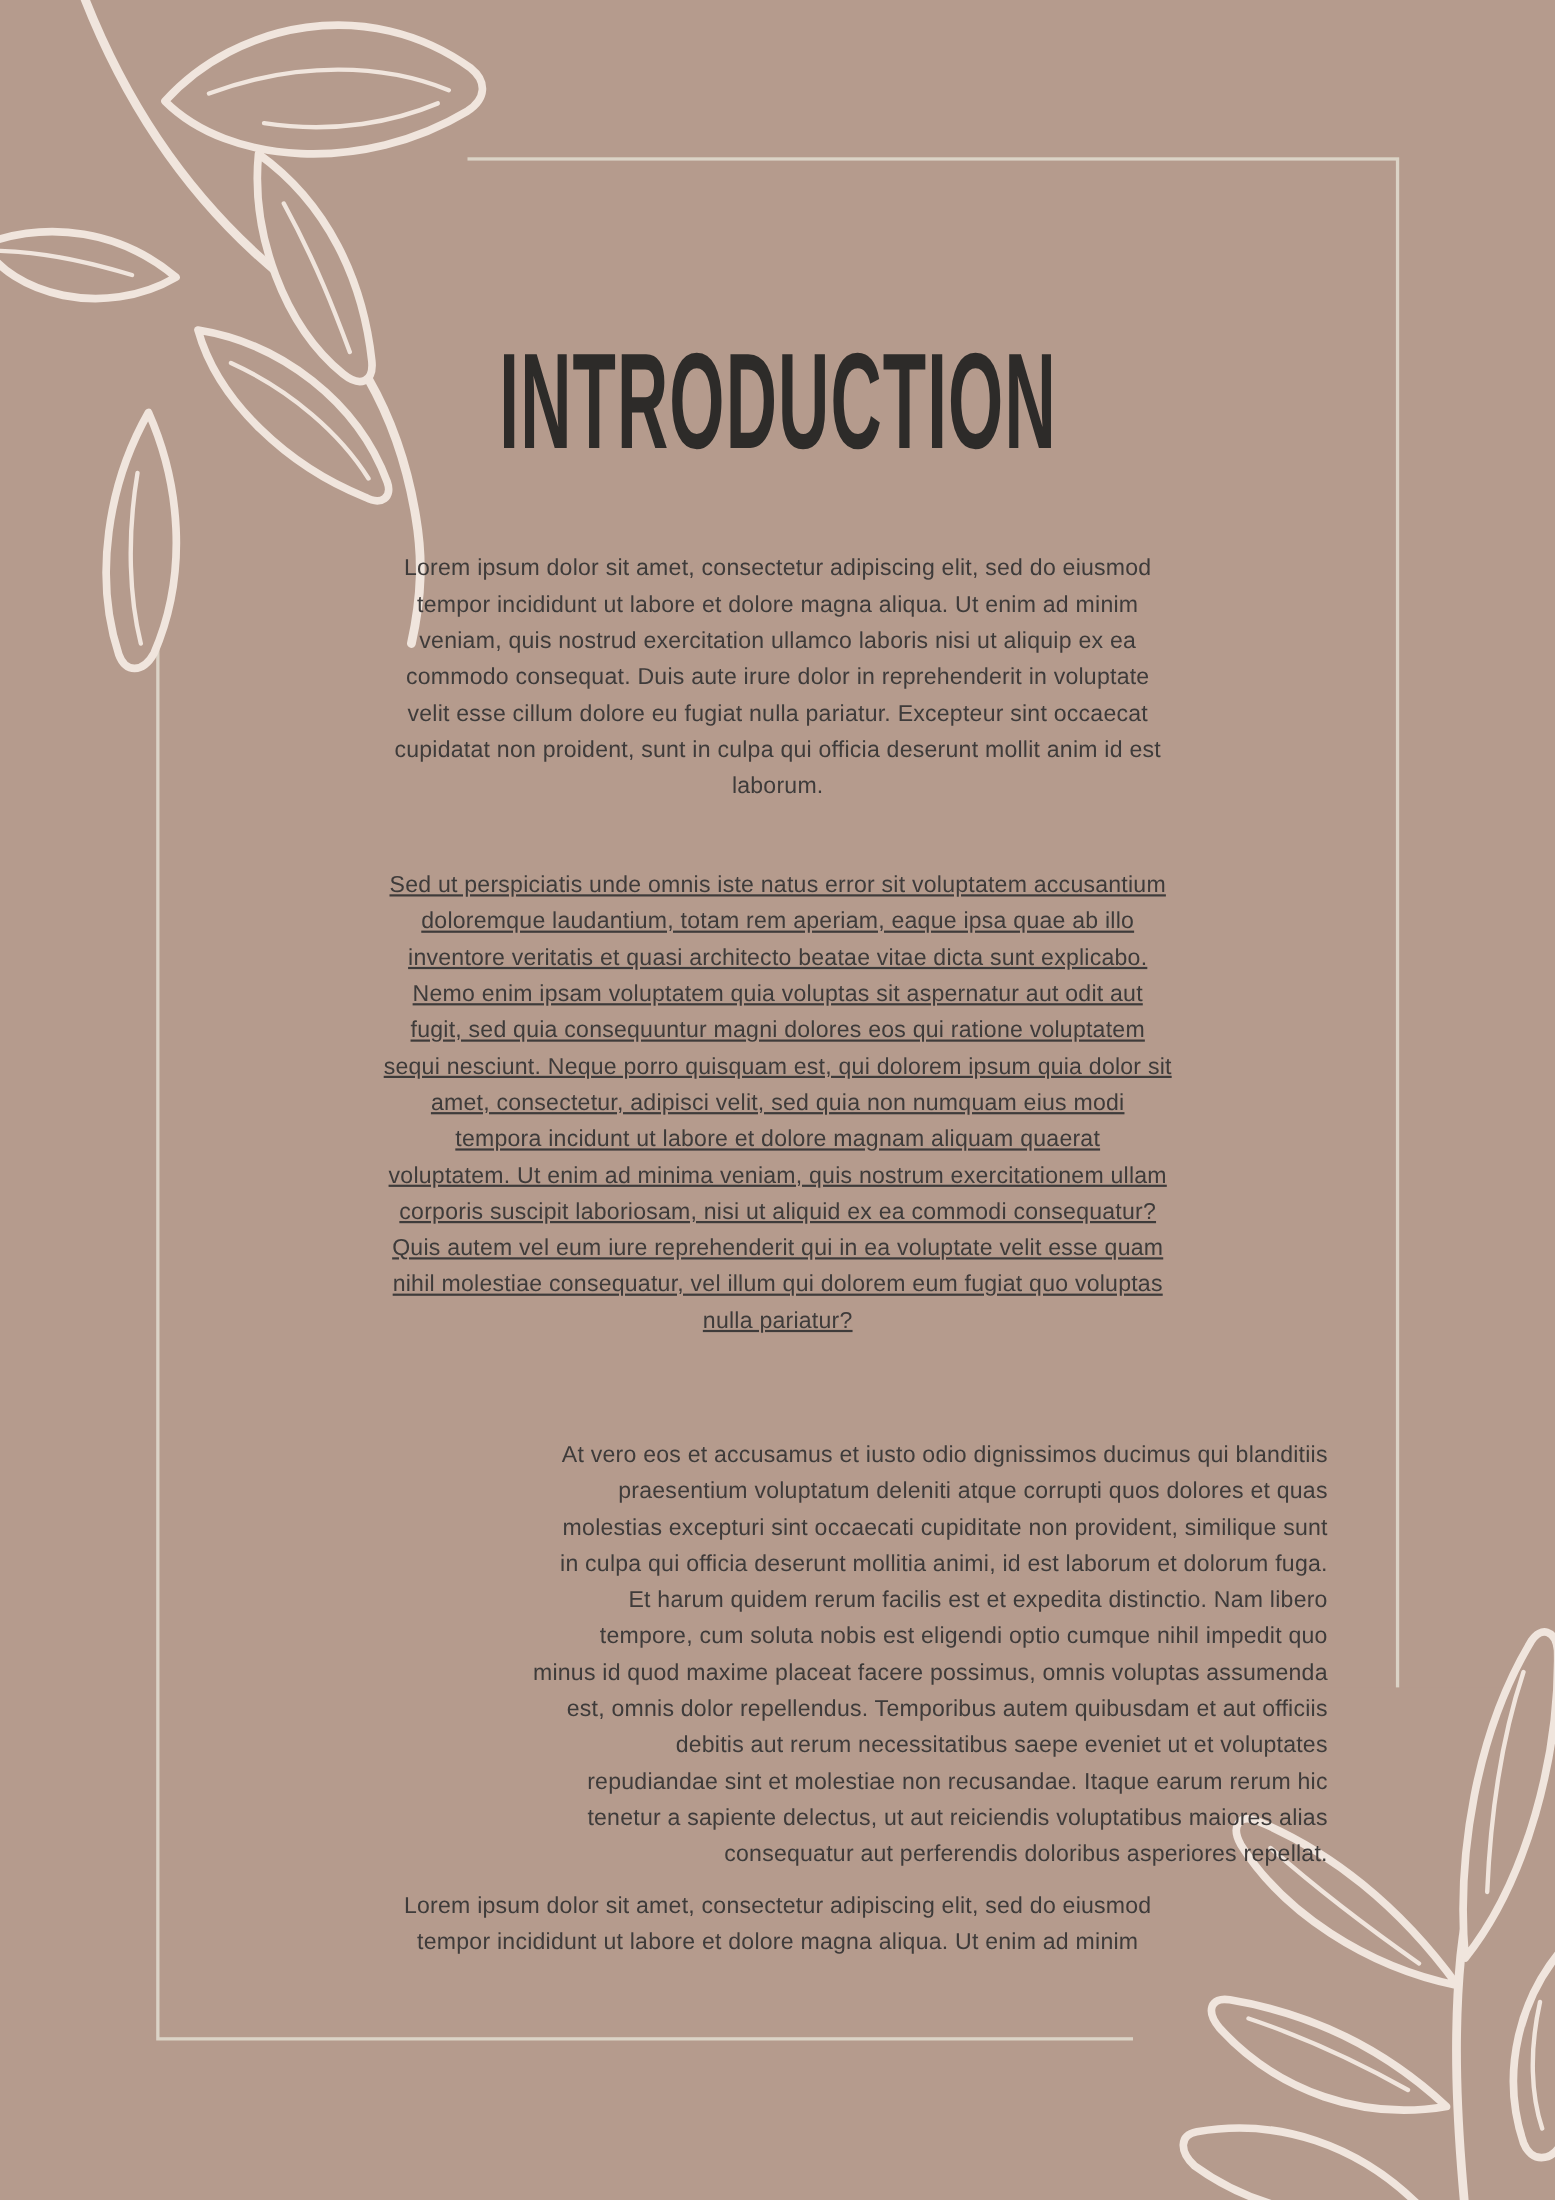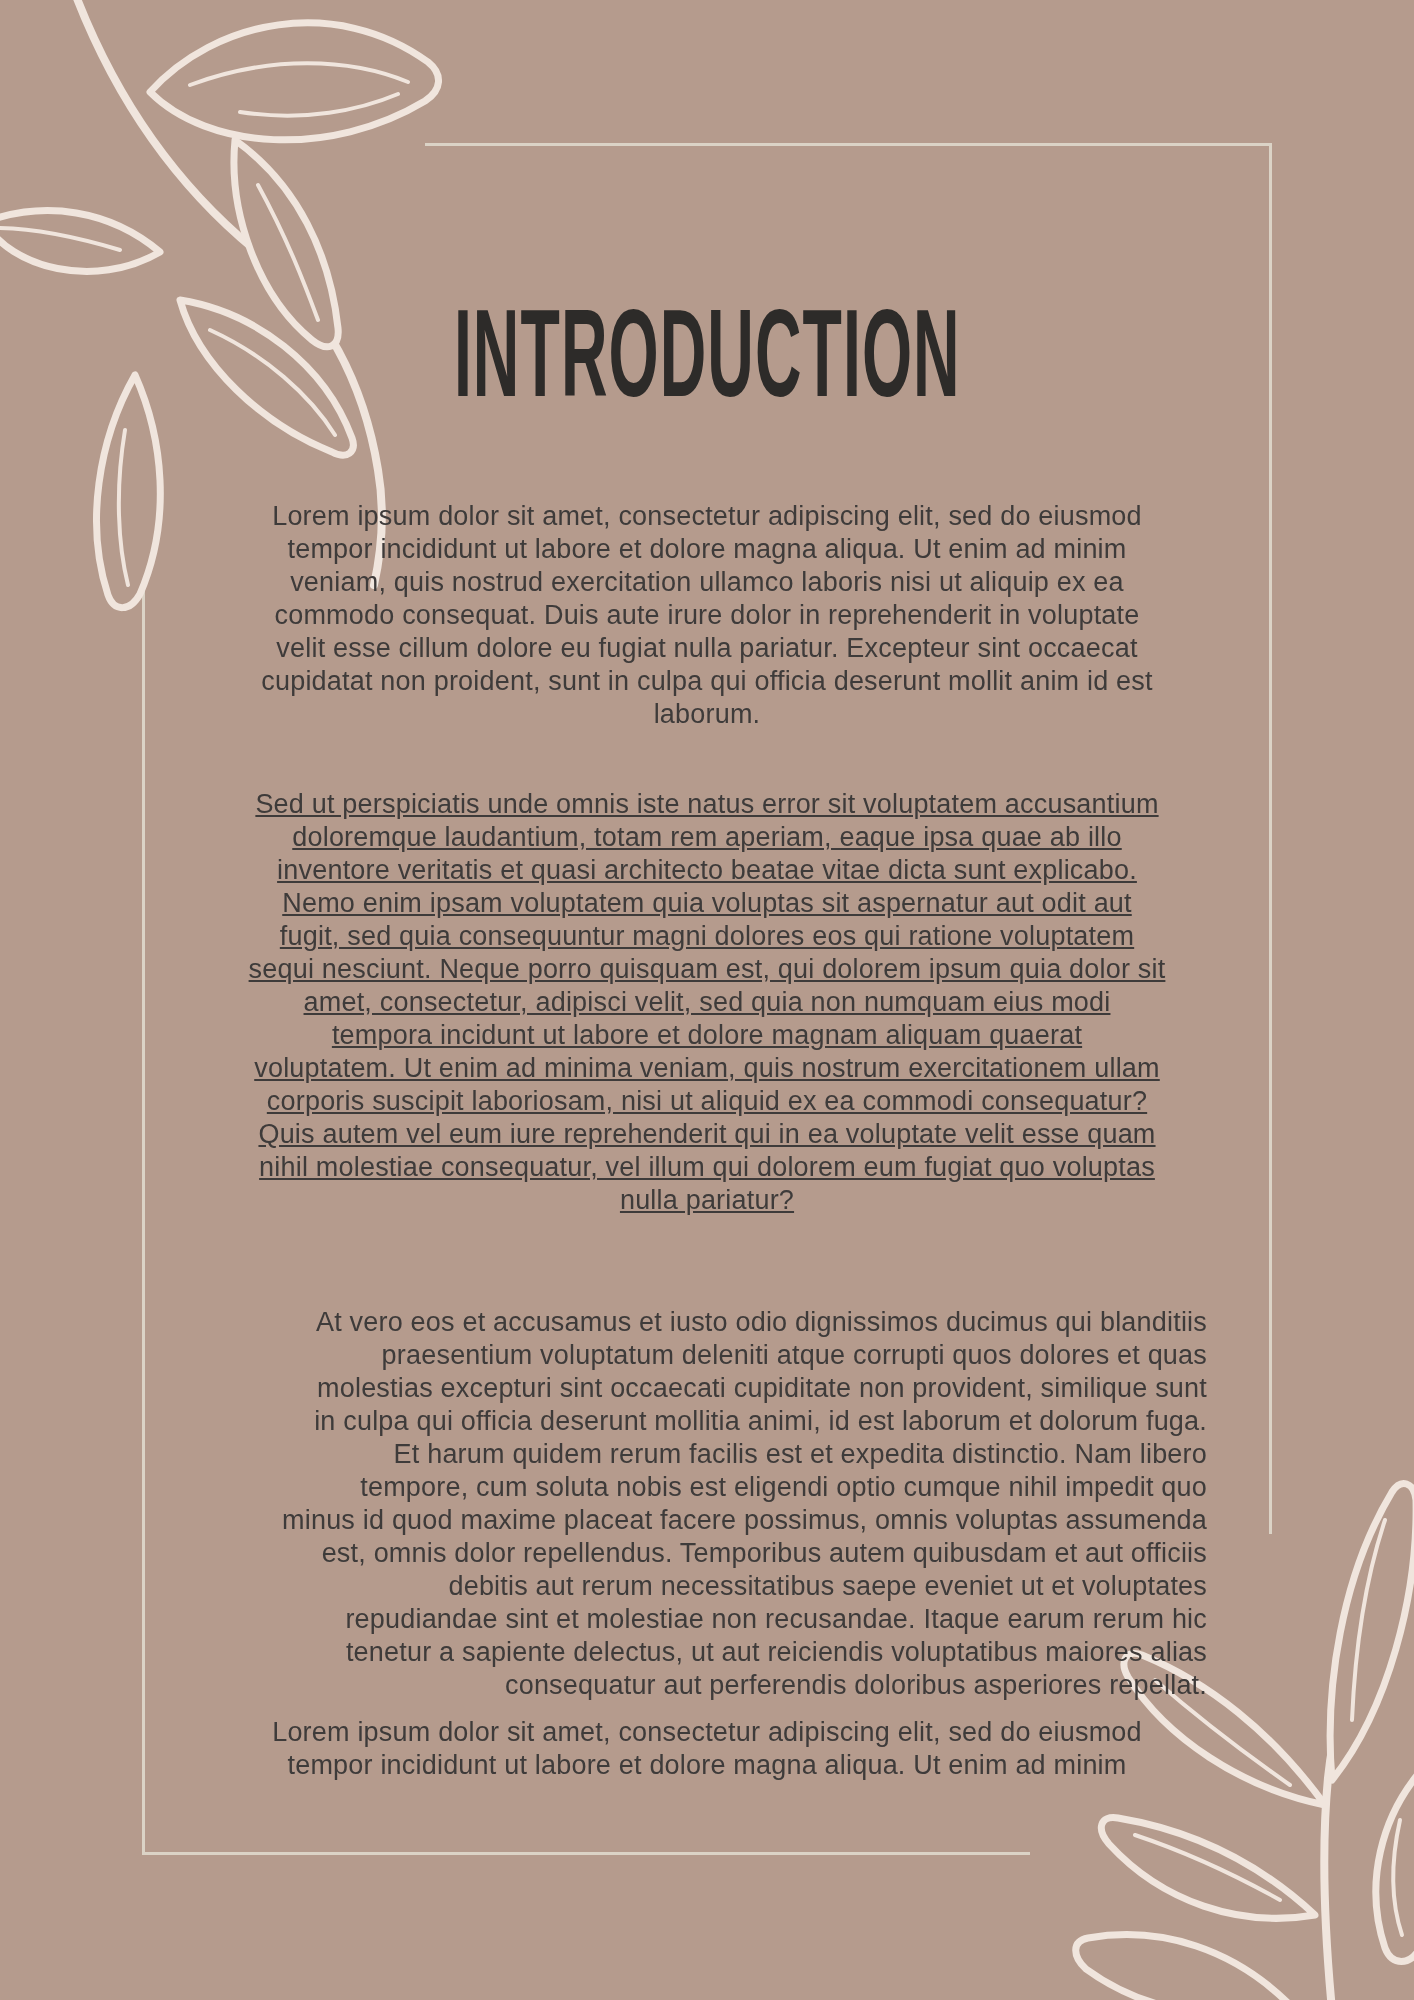--- a/index.html
+++ b/index.html
@@ -29,31 +29,31 @@
   .deco{position:absolute;z-index:2;}
   .deco.tl{left:0;top:0;}
   .deco.br{left:980px;top:1380px;}
   .deco .bgfill{fill:var(--bg);stroke:none;}
   .deco .leaf{fill:var(--bg);stroke:var(--cream);stroke-width:7;stroke-linejoin:round;}
   .deco .stem{fill:none;stroke:var(--cream);stroke-width:8;stroke-linecap:round;}
   .deco .vein{fill:none;stroke:var(--cream);stroke-width:4;stroke-linecap:round;}
   .content{position:absolute;inset:0;z-index:3;}
   .title-wrap{
     position:absolute;left:0;right:0;top:303px;height:112px;
-    display:flex;align-items:flex-end;justify-content:center;
+    display:flex;align-items:flex-start;justify-content:center;
   }
   .title{
     font-size:124px;font-weight:bold;line-height:1;
     letter-spacing:2px;color:var(--title);
     transform:scaleX(0.52);transform-origin:50% 50%;
     white-space:nowrap;
   }
   .para{
     position:absolute;left:207px;width:1000px;
-    font-size:27px;line-height:33px;
+    font-size:21px;line-height:33px;
     color:var(--body);
     text-align:center;
     white-space:pre-line;
     letter-spacing:0.2px;
   }
   .para.p1{top:500px;}
   .para.p2{top:788px;text-decoration:underline;}
   .para.p3{top:1306px;text-align:right;}
   .para.p4{top:1716px;}
 </style>

